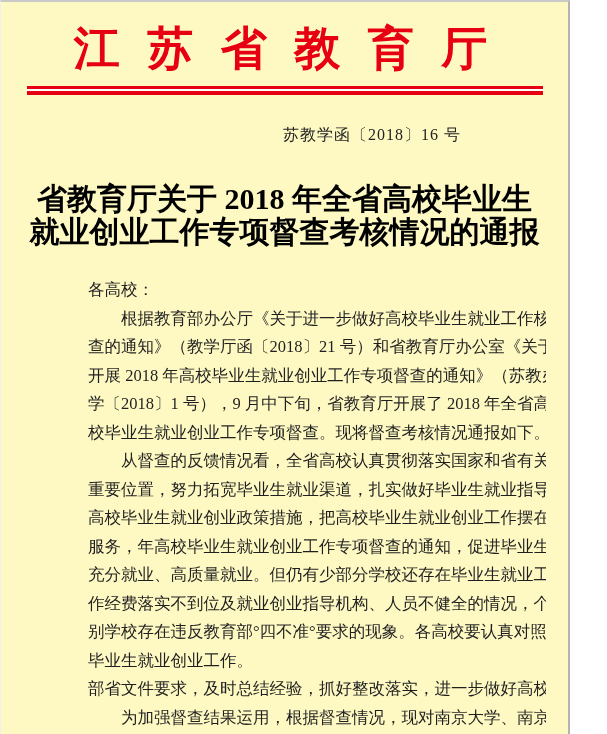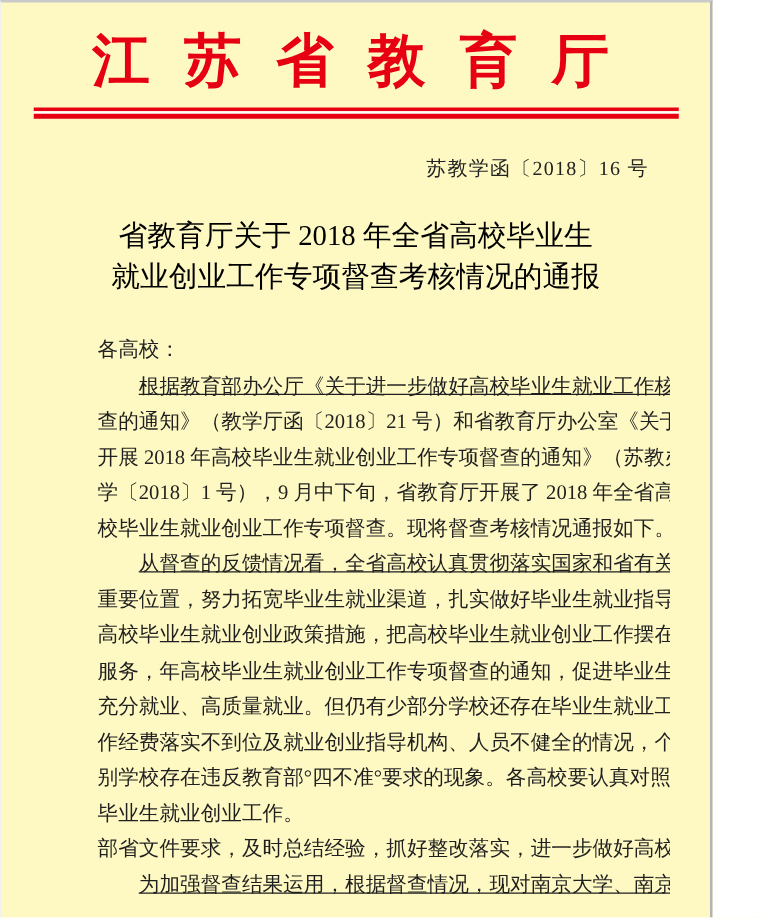--- a/index.html
+++ b/index.html
@@ -29,51 +29,52 @@
   .rule {
     width: 516px;
     margin: 8px auto 0 auto;
   }
   .rule .rule-a { height: 3px; background: var(--accent, #e60012); }
   .rule .rule-gap { height: 2px; background: #ffffff; }
   .rule .rule-b { height: 4px; background: var(--accent, #e60012); }
   .docnum {
     margin-top: 30px;
     text-align: right;
-    padding-right: 49px;
+    padding-right: 107px;
     font-size: 16px;
     color: #222;
     letter-spacing: 1px;
   }
   .title {
-    margin-top: 26px;
+    margin-top: 36px;
     text-align: center;
-    font-size: 23px;
-    font-weight: normal;
+    font-size: 30px;
+    font-weight: bold;
     color: #000;
     line-height: 33px;
   }
   .body {
     margin-top: 28px;
     padding-left: 77px;
     width: 458px;
     font-size: 16.5px;
     line-height: 28.5px;
     color: #1f1f1f;
+    margin-left: 10px;
   }
   .bline {
     white-space: nowrap;
     overflow: hidden;
     text-align: left;
   }
   .bline.fill {
     text-align: justify;
     text-align-last: justify;
   }
-  .bline.indent { text-indent: 2em; text-decoration: underline; }
+  .bline.indent { text-indent: 2em; }
 </style>
 </head>
 <body>
 
 <div class="page" style="--accent: #e60012;">
   <div class="agency">江 苏 省 教 育 厅</div>
 
   <div class="rule">
     <div class="rule-a"></div>
     <div class="rule-gap"></div>

